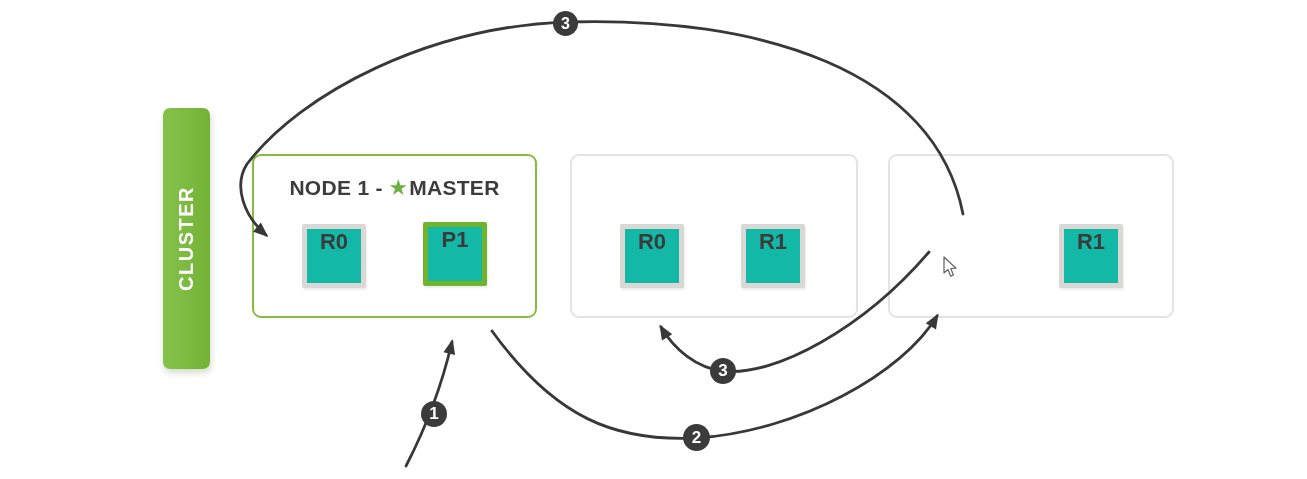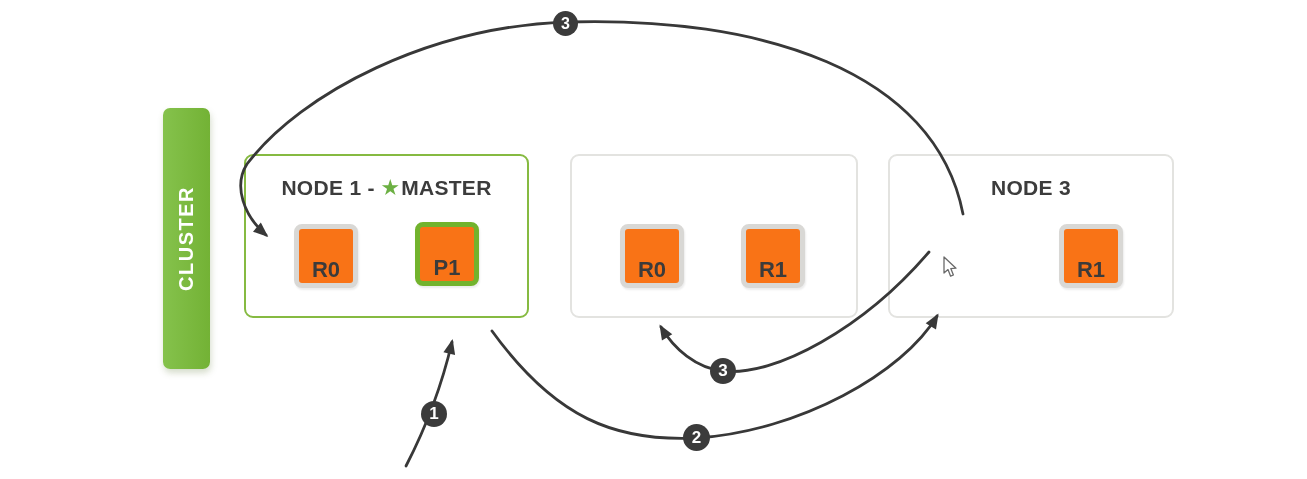--- a/index.html
+++ b/index.html
@@ -25,37 +25,37 @@
     white-space:nowrap;
   }
 
   
   .node{
     position:absolute;top:154px;height:164px;
     background:#fff;border:2px solid #e3e3e0;border-radius:9px;
     box-sizing:border-box;
   }
   .node.master-node{border-color:#86ba41;}
-  #node1{left:244px;width:285px;}
+  #node1{left:252px;width:285px;}
   #node2{left:570px;width:288px;}
   #node3{left:888px;width:286px;}
 
   .node-title{
     position:absolute;top:20px;left:0;right:0;text-align:center;
     font-size:21px;font-weight:bold;color:#3c3c3c;letter-spacing:.3px;
     white-space:nowrap;
   }
   .master-star{color:#6cb043;font-size:19px;margin:0 2px 0 7px;vertical-align:1px;}
 
   
   .shard{
     position:absolute;width:64px;height:64px;top:68px;
-    background:#f97316;border:5px solid #d9d8d5;border-radius:8px;
+    background:#14b8a6;border:5px solid #d9d8d5;border-radius:2px;
     box-sizing:border-box;
-    display:flex;align-items:flex-end;justify-content:center;
+    display:flex;align-items:flex-start;justify-content:center;
     font-size:22px;font-weight:bold;color:#3b3b3b;
     box-shadow:1px 2px 2px rgba(0,0,0,.08);
   }
   .shard.primary{border-color:#72b32d;}
   .shard.pos-a{left:48px;}
   .shard.pos-b{left:169px;}
   #node3 .shard.pos-a{left:50px;top:66px;}
   #node1 .shard.pos-b{top:66px;}
 
   
@@ -101,23 +101,20 @@
   <div id="node2" class="node">
     <div class="shard pos-a">
       <span>R0</span>
     </div>
     <div class="shard pos-b">
       <span>R1</span>
     </div>
   </div>
 
   <div id="node3" class="node">
-    <div class="node-title">
-      <span>NODE 3</span>
-    </div>
     <div class="shard pos-b">
       <span>R1</span>
     </div>
   </div>
 
   <svg class="arrows" width="1307" height="479" viewBox="0 0 1307 479">
     <defs>
       <marker id="ah" markerUnits="userSpaceOnUse" markerWidth="20" markerHeight="16" refX="13" refY="7" orient="auto">
         <path d="M1,1 L16,7 L1,13 Z" fill="#383838"></path>
       </marker>

